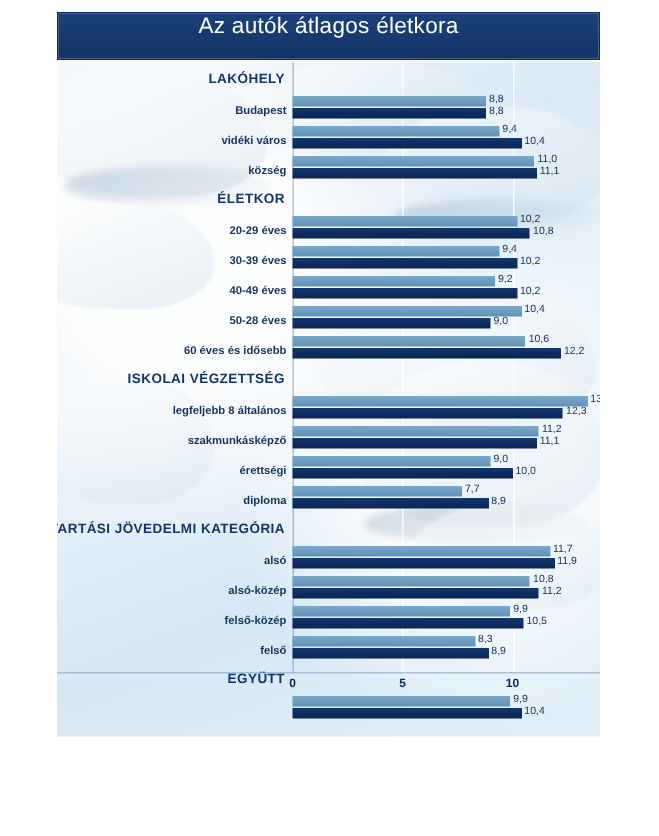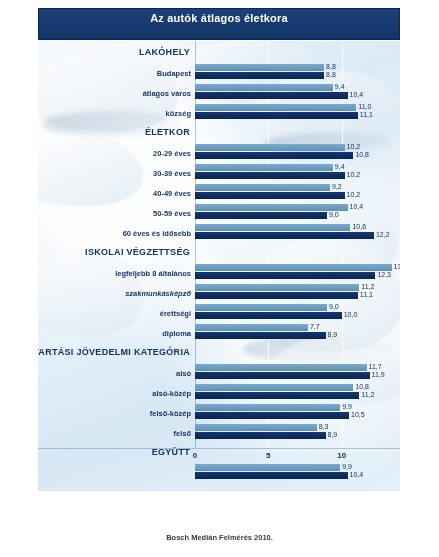--- a/index.html
+++ b/index.html
@@ -17,21 +17,21 @@
   
   #titlebar{
     position:absolute;left:38px;top:8px;width:362px;height:32px;
     background:linear-gradient(180deg,#1b4079 0%,#123566 100%);
     border:1px solid #0c2850;
     color:#ffffff;
     text-align:center;
     box-sizing:border-box;
     padding-top:2px;
   }
-  #titlebar div{font-size:11px;line-height:14px;letter-spacing:.2px;font-weight:bold;}
+  #titlebar div{font-size:15px;line-height:14px;letter-spacing:.2px;}
   
   #panel{
     position:absolute;left:38px;top:41px;width:362px;height:450px;
     background:
       radial-gradient(circle at 22% 28%, rgba(255,255,255,.95) 0 18%, rgba(255,255,255,0) 45%),
       radial-gradient(circle at 78% 62%, rgba(255,255,255,.9) 0 16%, rgba(255,255,255,0) 42%),
       linear-gradient(160deg,#eaf4fb 0%,#dceaf6 25%,#e9f3fa 48%,#d6e7f4 72%,#e4f0f9 100%);
     overflow:hidden;
   }
   
@@ -126,21 +126,21 @@
     <div id="axisline"></div>
   <div class="tick" style="left: 157px;">0</div>
       <div class="tick" style="left: 230.333px;">5</div>
       <div class="tick" style="left: 303.667px;">10</div>
       <div class="sectionhead" style="top: 6px; right: 210px; text-align: right;">LAKÓHELY</div>
       <div class="rowlabel" style="top: 28px; right: 209px;">Budapest</div>
       <div class="bar y2008" style="left: 157px; top: 23px; width: 129.067px;"></div>
       <div class="val" style="left: 288.067px; top: 22px;">8,8</div>
       <div class="bar y2010" style="left: 157px; top: 31px; width: 129.067px;"></div>
       <div class="val" style="left: 288.067px; top: 30px;">8,8</div>
-      <div class="rowlabel" style="top: 48px; right: 209px;">átlagos város</div>
+      <div class="rowlabel" style="top: 48px; right: 209px;">vidéki város</div>
       <div class="bar y2008" style="left: 157px; top: 43px; width: 137.867px;"></div>
       <div class="val" style="left: 296.867px; top: 42px;">9,4</div>
       <div class="bar y2010" style="left: 157px; top: 51px; width: 152.533px;"></div>
       <div class="val" style="left: 311.533px; top: 50px;">10,4</div>
       <div class="rowlabel" style="top: 68px; right: 209px;">község</div>
       <div class="bar y2008" style="left: 157px; top: 63px; width: 161.333px;"></div>
       <div class="val" style="left: 320.333px; top: 62px;">11,0</div>
       <div class="bar y2010" style="left: 157px; top: 71px; width: 162.8px;"></div>
       <div class="val" style="left: 321.8px; top: 70px;">11,1</div>
       <div class="sectionhead" style="top: 86px; right: 210px;">ÉLETKOR</div>
@@ -152,37 +152,37 @@
       <div class="rowlabel" style="top: 128px; right: 209px;">30-39 éves</div>
       <div class="bar y2008" style="left: 157px; top: 123px; width: 137.867px;"></div>
       <div class="val" style="left: 296.867px; top: 122px;">9,4</div>
       <div class="bar y2010" style="left: 157px; top: 131px; width: 149.6px;"></div>
       <div class="val" style="left: 308.6px; top: 130px;">10,2</div>
       <div class="rowlabel" style="top: 148px; right: 209px;">40-49 éves</div>
       <div class="bar y2008" style="left: 157px; top: 143px; width: 134.933px;"></div>
       <div class="val" style="left: 293.933px; top: 142px;">9,2</div>
       <div class="bar y2010" style="left: 157px; top: 151px; width: 149.6px;"></div>
       <div class="val" style="left: 308.6px; top: 150px;">10,2</div>
-      <div class="rowlabel" style="top: 168px; right: 209px;">50-59 éves</div>
+      <div class="rowlabel" style="top: 168px; right: 209px;">50-28 éves</div>
       <div class="bar y2008" style="left: 157px; top: 163px; width: 152.533px;"></div>
       <div class="val" style="left: 311.533px; top: 162px;">10,4</div>
       <div class="bar y2010" style="left: 157px; top: 171px; width: 132px;"></div>
       <div class="val" style="left: 291px; top: 170px;">9,0</div>
       <div class="rowlabel" style="top: 188px; right: 209px;">60 éves és idősebb</div>
       <div class="bar y2008" style="left: 157px; top: 183px; width: 155.467px;"></div>
       <div class="val" style="left: 314.467px; top: 182px;">10,6</div>
       <div class="bar y2010" style="left: 157px; top: 191px; width: 178.933px;"></div>
       <div class="val" style="left: 337.933px; top: 190px;">12,2</div>
       <div class="sectionhead" style="top: 206px; right: 210px; text-align: center;">ISKOLAI VÉGZETTSÉG</div>
       <div class="rowlabel" style="top: 228px; right: 209px;">legfeljebb 8 általános</div>
       <div class="bar y2008" style="left: 157px; top: 223px; width: 196.533px;"></div>
       <div class="val" style="left: 355.533px; top: 222px;">13,4</div>
       <div class="bar y2010" style="left: 157px; top: 231px; width: 180.4px;"></div>
       <div class="val" style="left: 339.4px; top: 230px;">12,3</div>
-      <div class="rowlabel" style="top: 248px; right: 209px; font-style: italic;">szakmunkásképző</div>
+      <div class="rowlabel" style="top: 248px; right: 209px;">szakmunkásképző</div>
       <div class="bar y2008" style="left: 157px; top: 243px; width: 164.267px;"></div>
       <div class="val" style="left: 323.267px; top: 242px;">11,2</div>
       <div class="bar y2010" style="left: 157px; top: 251px; width: 162.8px;"></div>
       <div class="val" style="left: 321.8px; top: 250px;">11,1</div>
       <div class="rowlabel" style="top: 268px; right: 209px;">érettségi</div>
       <div class="bar y2008" style="left: 157px; top: 263px; width: 132px;"></div>
       <div class="val" style="left: 291px; top: 262px;">9,0</div>
       <div class="bar y2010" style="left: 157px; top: 271px; width: 146.667px;"></div>
       <div class="val" style="left: 305.667px; top: 270px;">10,0</div>
       <div class="rowlabel" style="top: 288px; right: 209px; padding-left: 20px;">diploma</div>
@@ -212,15 +212,14 @@
       <div class="bar y2010" style="left: 157px; top: 391px; width: 130.533px;"></div>
       <div class="val" style="left: 289.533px; top: 390px;">8,9</div>
       <div class="sectionhead" style="top: 406px; right: 210px;">EGYÜTT</div>
       <div class="bar y2008" style="left: 157px; top: 423px; width: 145.2px;"></div>
       <div class="val" style="left: 304.2px; top: 422px;">9,9</div>
       <div class="bar y2010" style="left: 157px; top: 431px; width: 152.533px;"></div>
       <div class="val" style="left: 311.533px; top: 430px;">10,4</div>
     </div>
 
 
-  <div id="credit">Bosch Medián Felmérés 2010.</div>
 
 </div>
 
 </body></html>

